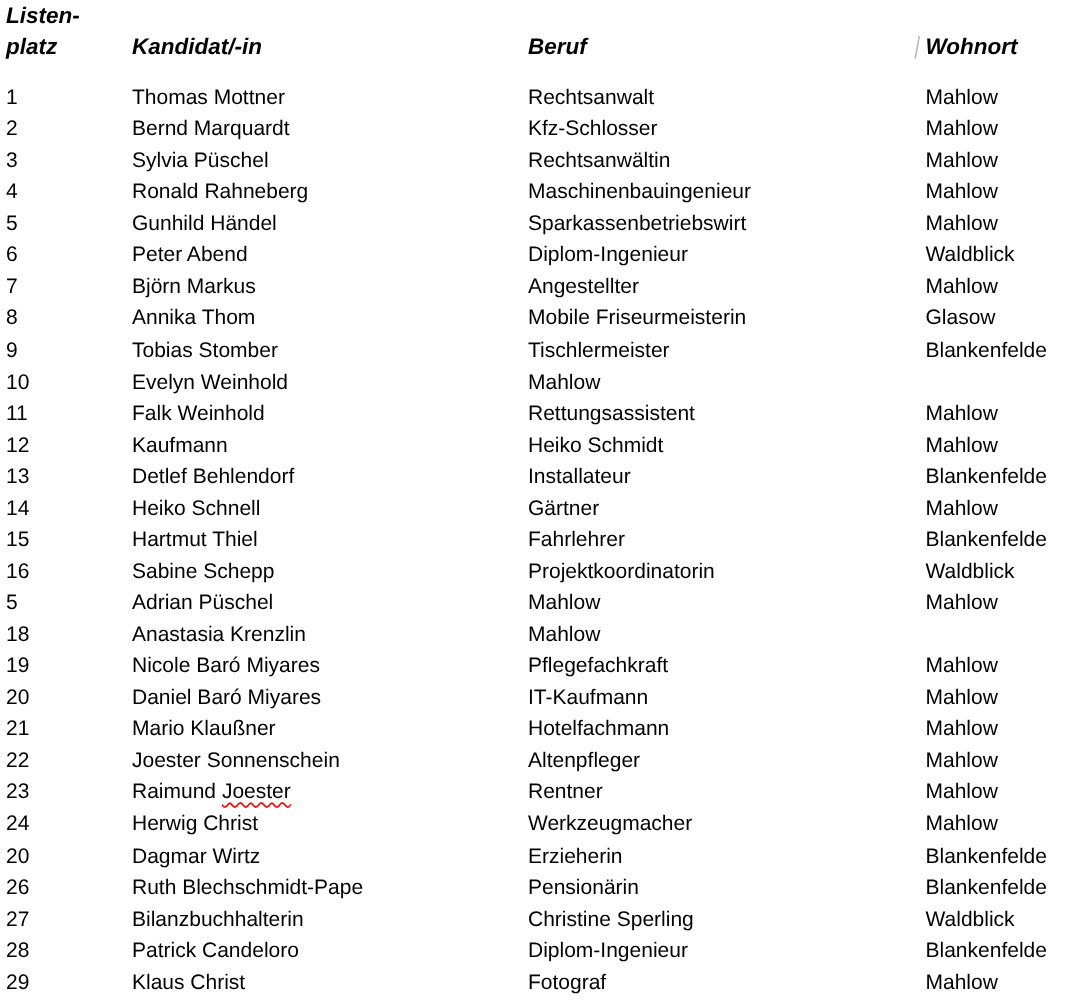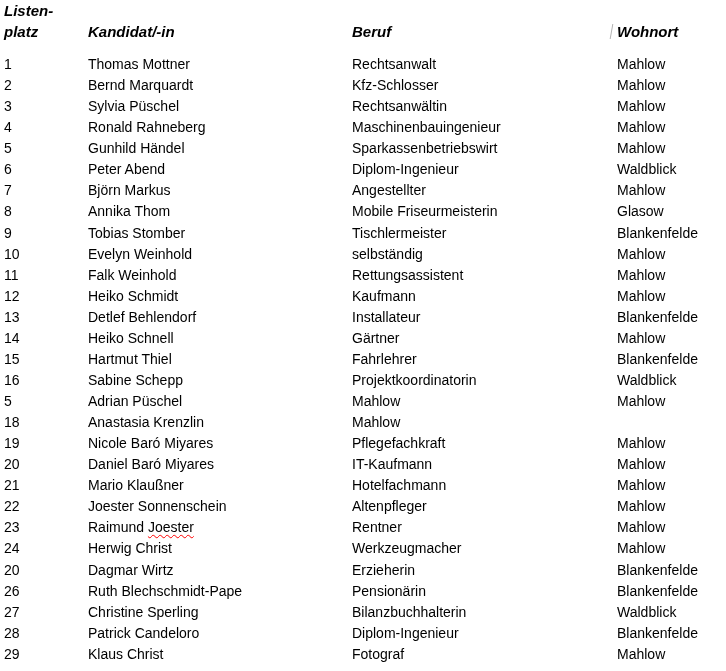--- a/index.html
+++ b/index.html
@@ -139,35 +139,34 @@
   <div class="grid row">
     <div class="cell">9</div>
     <div class="cell">Tobias Stomber</div>
     <div class="cell">Tischlermeister</div>
     <div class="cell">Blankenfelde</div>
   </div>
 
   <div class="grid row">
     <div class="cell">10</div>
     <div class="cell">Evelyn Weinhold</div>
-    <div class="cell">selbständig</div>
     <div class="cell">Mahlow</div>
   </div>
 
   <div class="grid row">
     <div class="cell">11</div>
     <div class="cell">Falk Weinhold</div>
     <div class="cell">Rettungsassistent</div>
     <div class="cell">Mahlow</div>
   </div>
 
   <div class="grid row">
     <div class="cell">12</div>
+    <div class="cell">Kaufmann</div>
     <div class="cell">Heiko Schmidt</div>
-    <div class="cell">Kaufmann</div>
     <div class="cell">Mahlow</div>
   </div>
 
   <div class="grid row">
     <div class="cell">13</div>
     <div class="cell">Detlef Behlendorf</div>
     <div class="cell">Installateur</div>
     <div class="cell">Blankenfelde</div>
   </div>
 
@@ -256,22 +255,22 @@
 
   <div class="grid row">
     <div class="cell">26</div>
     <div class="cell">Ruth Blechschmidt-Pape</div>
     <div class="cell">Pensionärin</div>
     <div class="cell">Blankenfelde</div>
   </div>
 
   <div class="grid row">
     <div class="cell">27</div>
+    <div class="cell">Bilanzbuchhalterin</div>
     <div class="cell">Christine Sperling</div>
-    <div class="cell">Bilanzbuchhalterin</div>
     <div class="cell">Waldblick</div>
   </div>
 
   <div class="grid row">
     <div class="cell">28</div>
     <div class="cell">Patrick Candeloro</div>
     <div class="cell">Diplom-Ingenieur</div>
     <div class="cell">Blankenfelde</div>
   </div>
 

